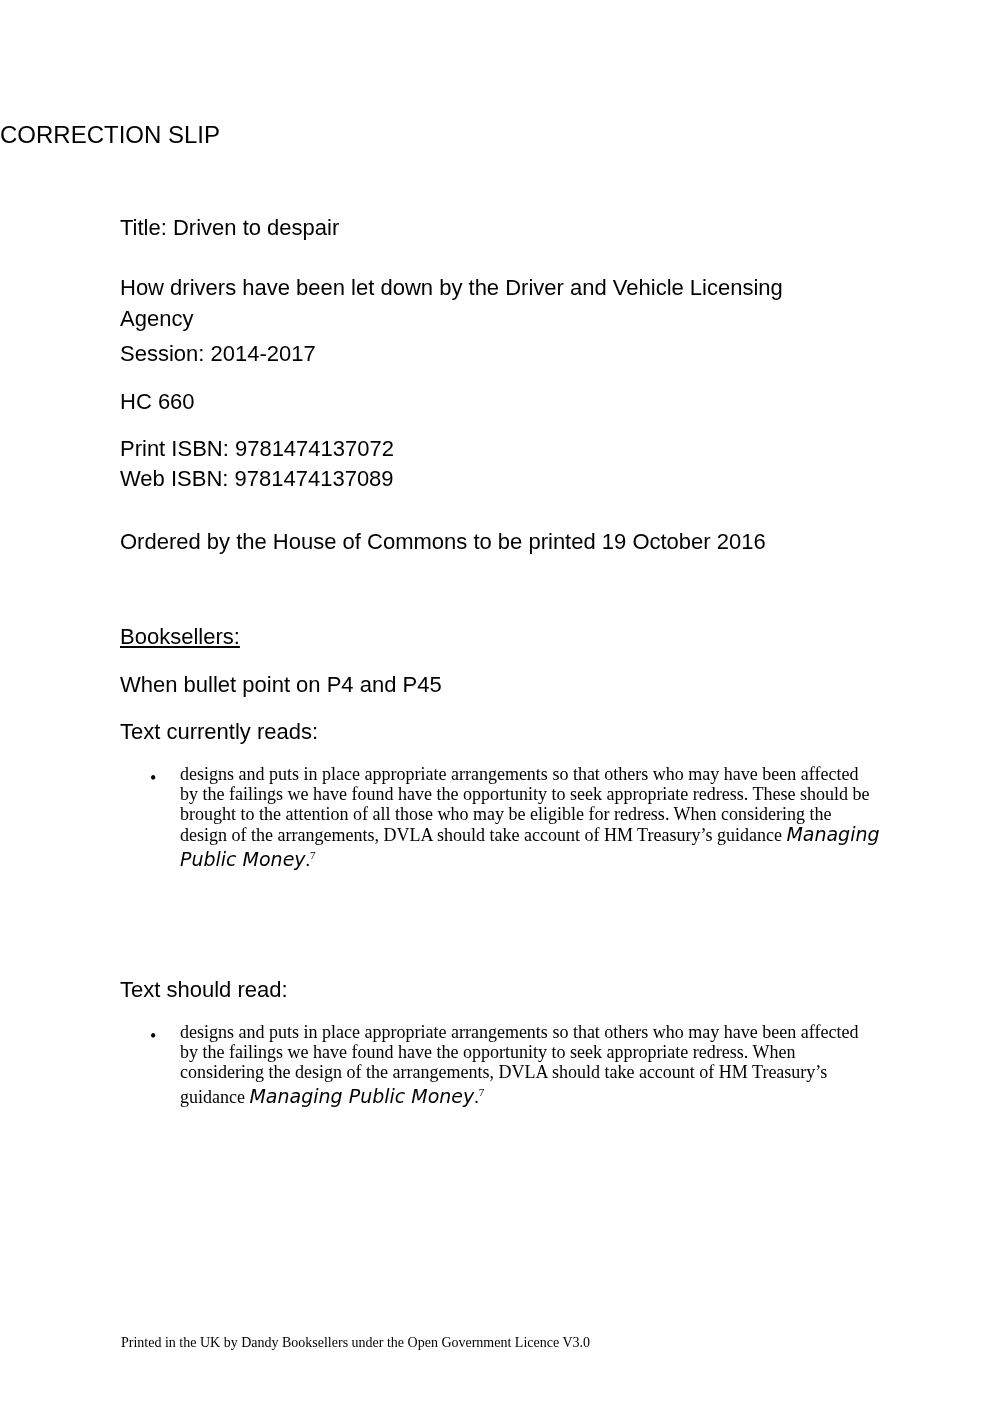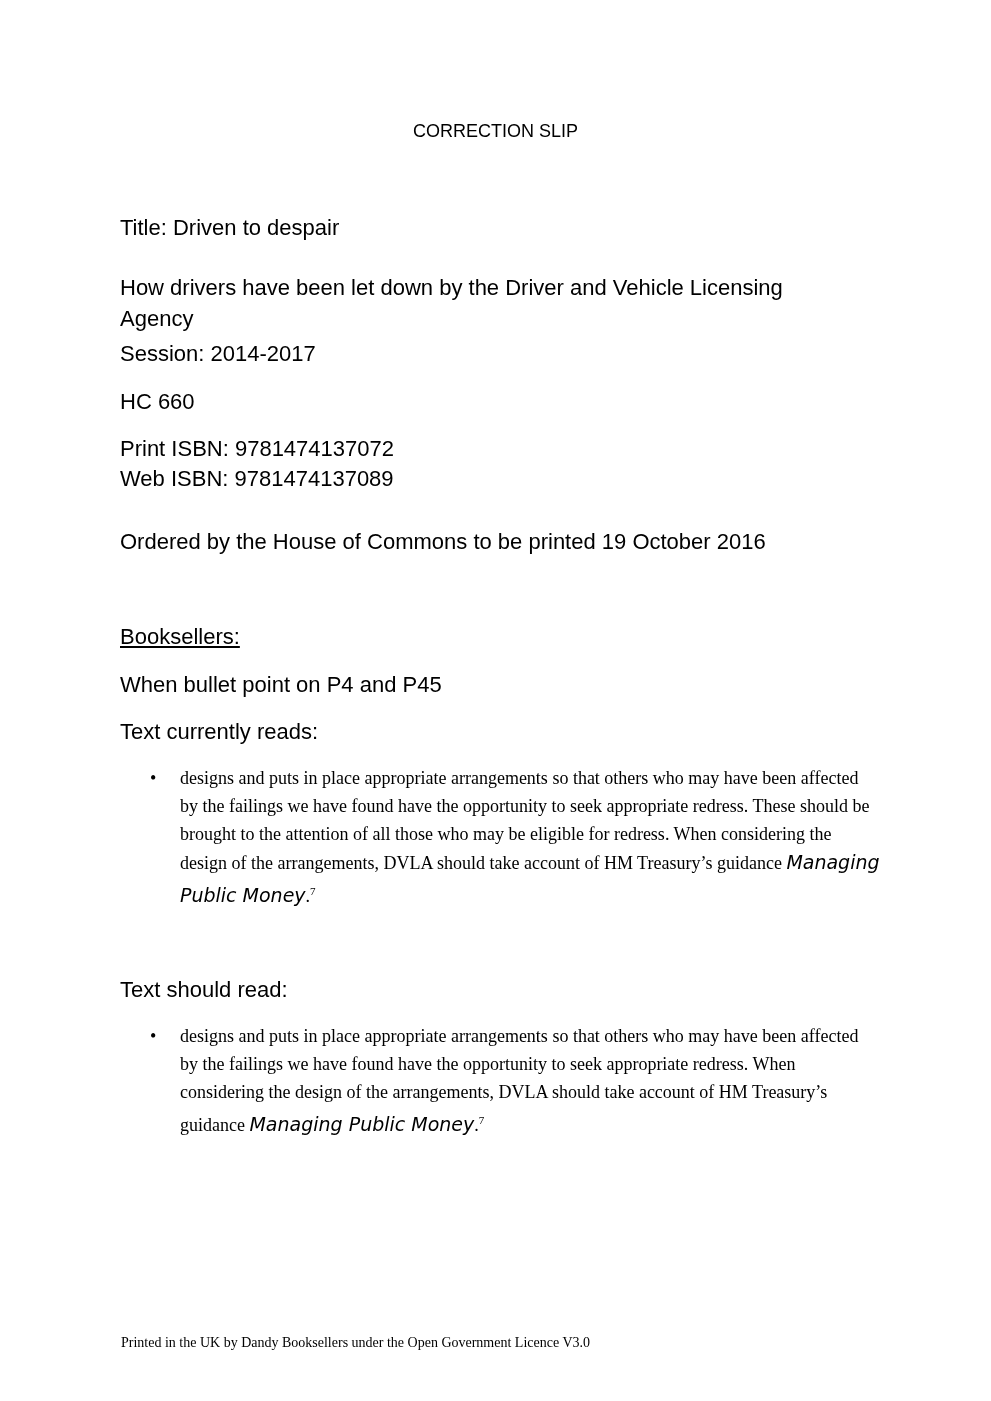--- a/index.html
+++ b/index.html
@@ -1,25 +1,25 @@
 <!DOCTYPE html>
 <html><head>
 <meta charset="utf-8">
 <style>
   html, body { margin: 0; padding: 0; background: #ffffff; }
   body { width: 991px; height: 1401px; position: relative; overflow: hidden; color: #000; }
   .sans { font-family: "Liberation Sans", sans-serif; }
   .serif { font-family: "Liberation Serif", serif; }
   .abs { position: absolute; left: 120px; white-space: nowrap; }
-  .heading { position: absolute; top: 121px; left: 0; width: 991px; text-align: center; font-size: 18px; }
+  .heading { position: absolute; top: 121px; left: 0; width: 991px; text-align: left; font-size: 24px; }
   .line { font-size: 22px; line-height: 31px; }
   .underline { text-decoration: underline; }
   .bullet-block { position: absolute; left: 150px; width: 720px; }
   .bullet-dot { position: absolute; left: 0; top: 0; font-size: 18px; line-height: 28px; }
-  .bullet-text { position: absolute; left: 30px; width: 700px; font-size: 18px; line-height: 28px; white-space: normal; }
+  .bullet-text { position: absolute; left: 30px; width: 700px; font-size: 18px; line-height: 20px; white-space: normal; }
   .bullet-text .title-italic { font-family: "DejaVu Sans", sans-serif; font-style: italic; font-size: 19px; }
   .bullet-text sup { font-size: 11px; }
   .footer { position: absolute; top: 1335px; left: 121px; font-size: 14px; }
 </style>
 </head>
 <body>
 
 <div>
   <div class="heading sans">CORRECTION SLIP</div>
 

